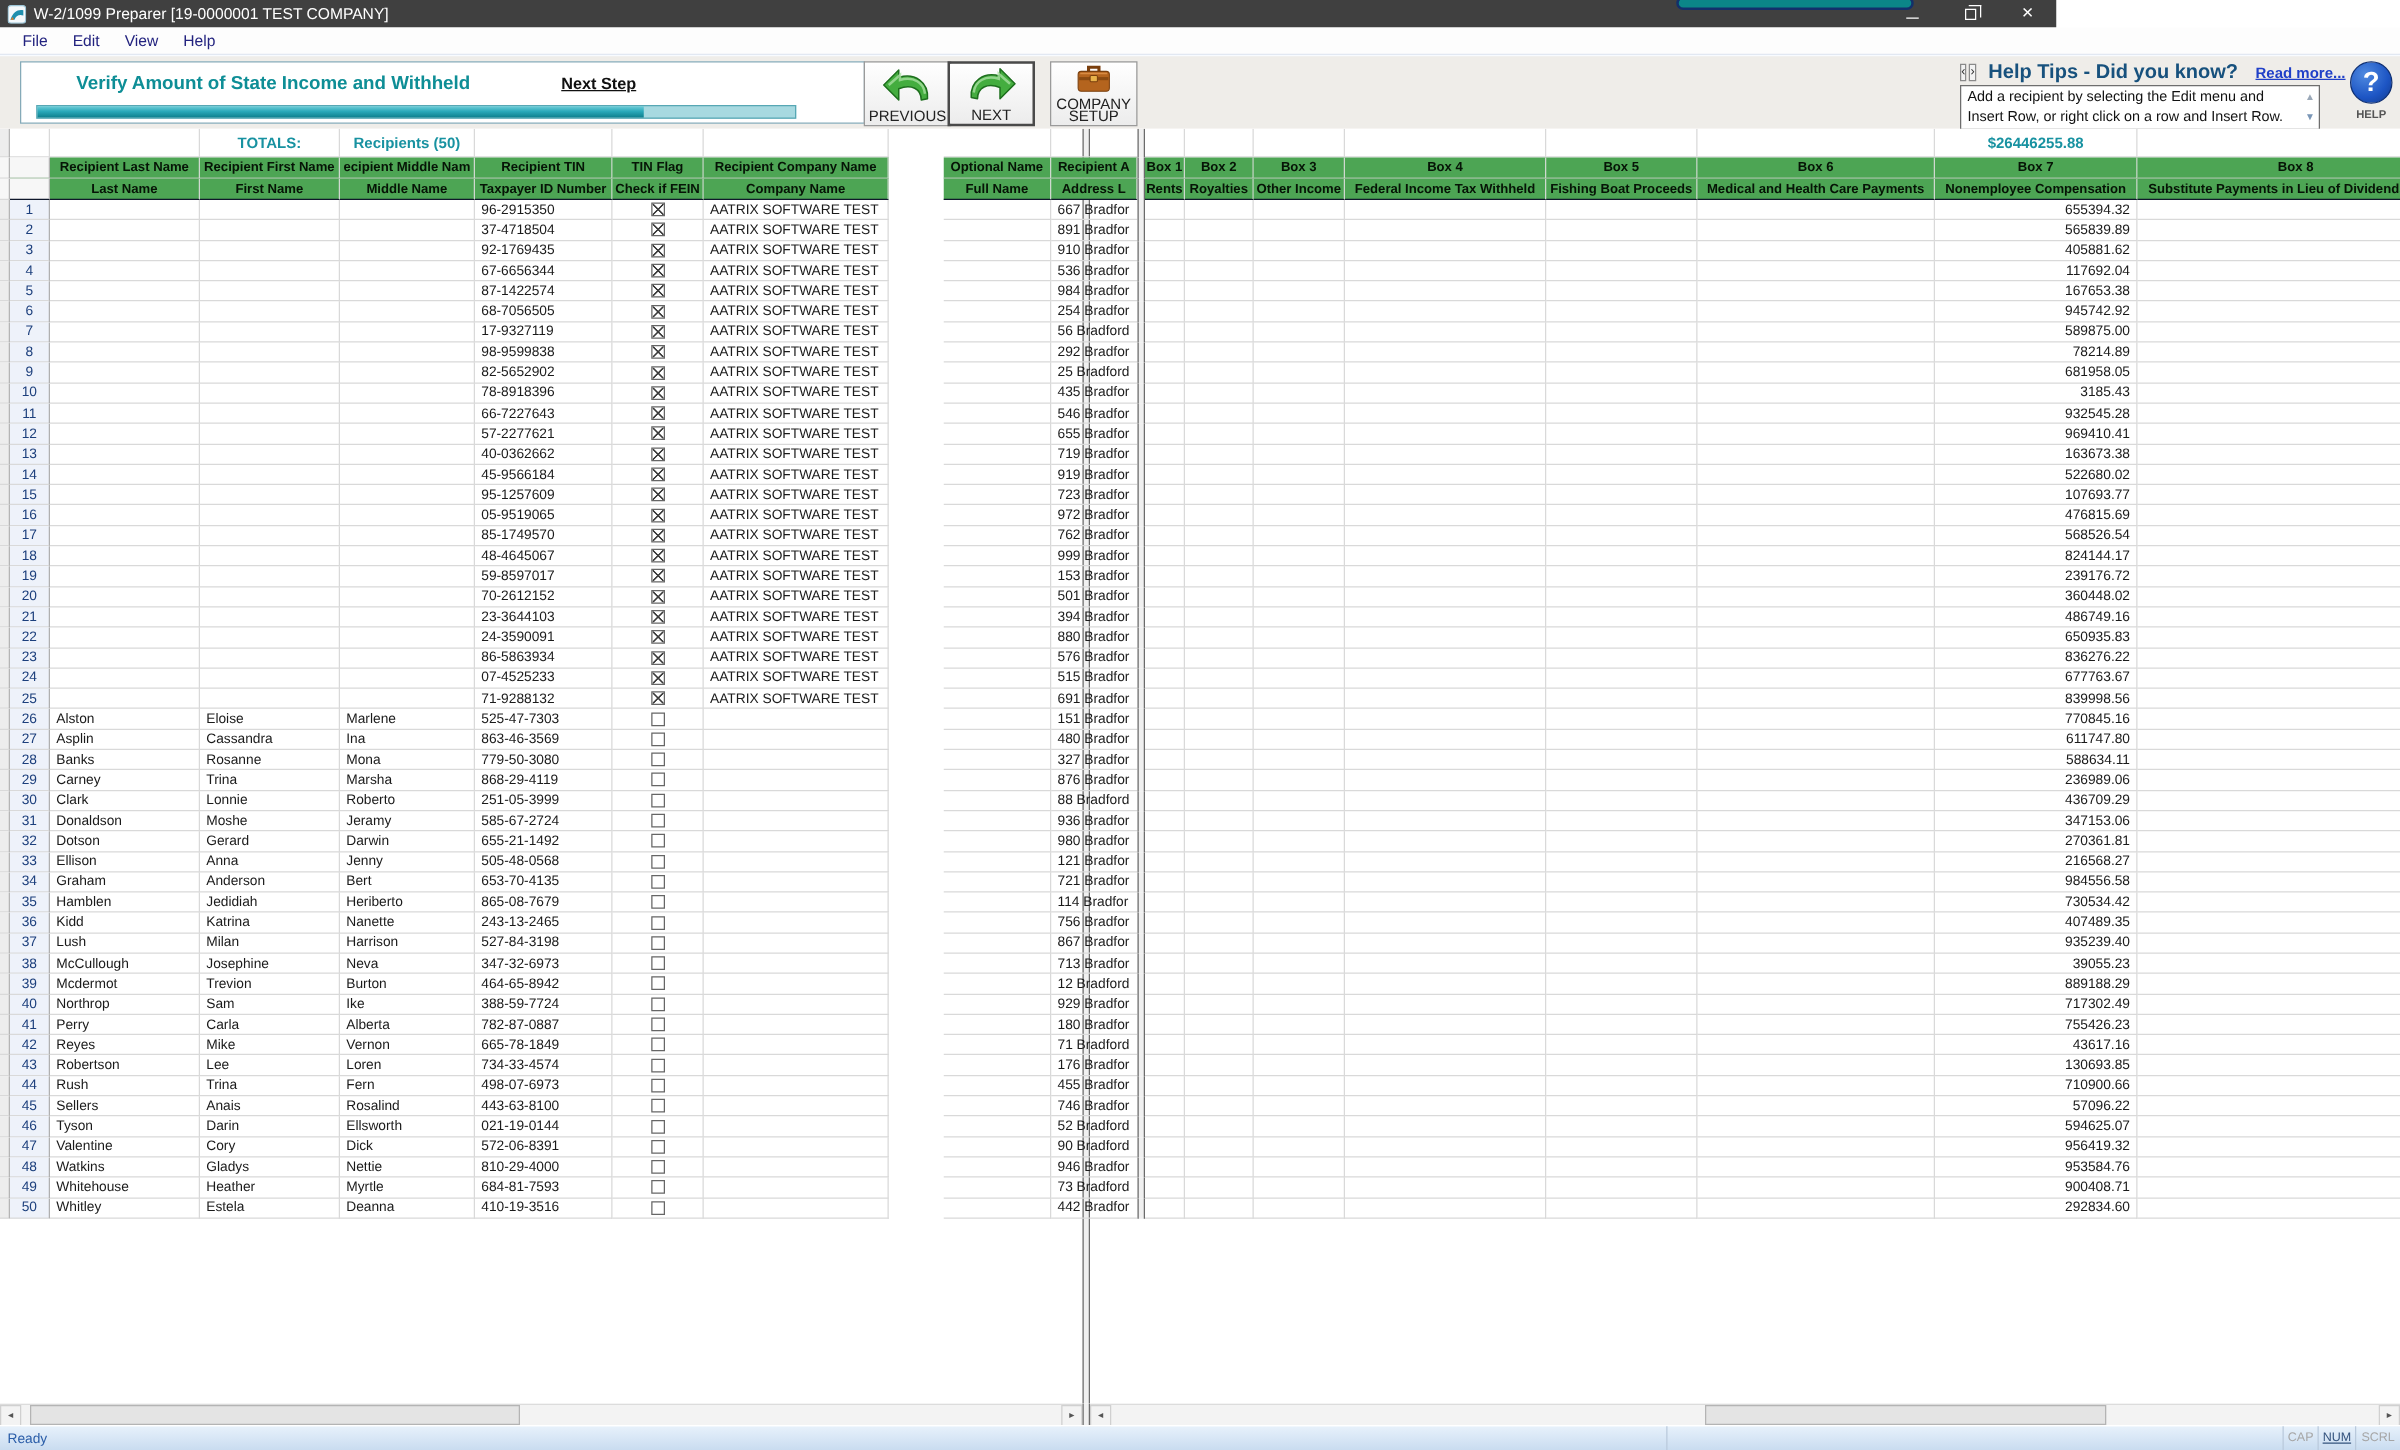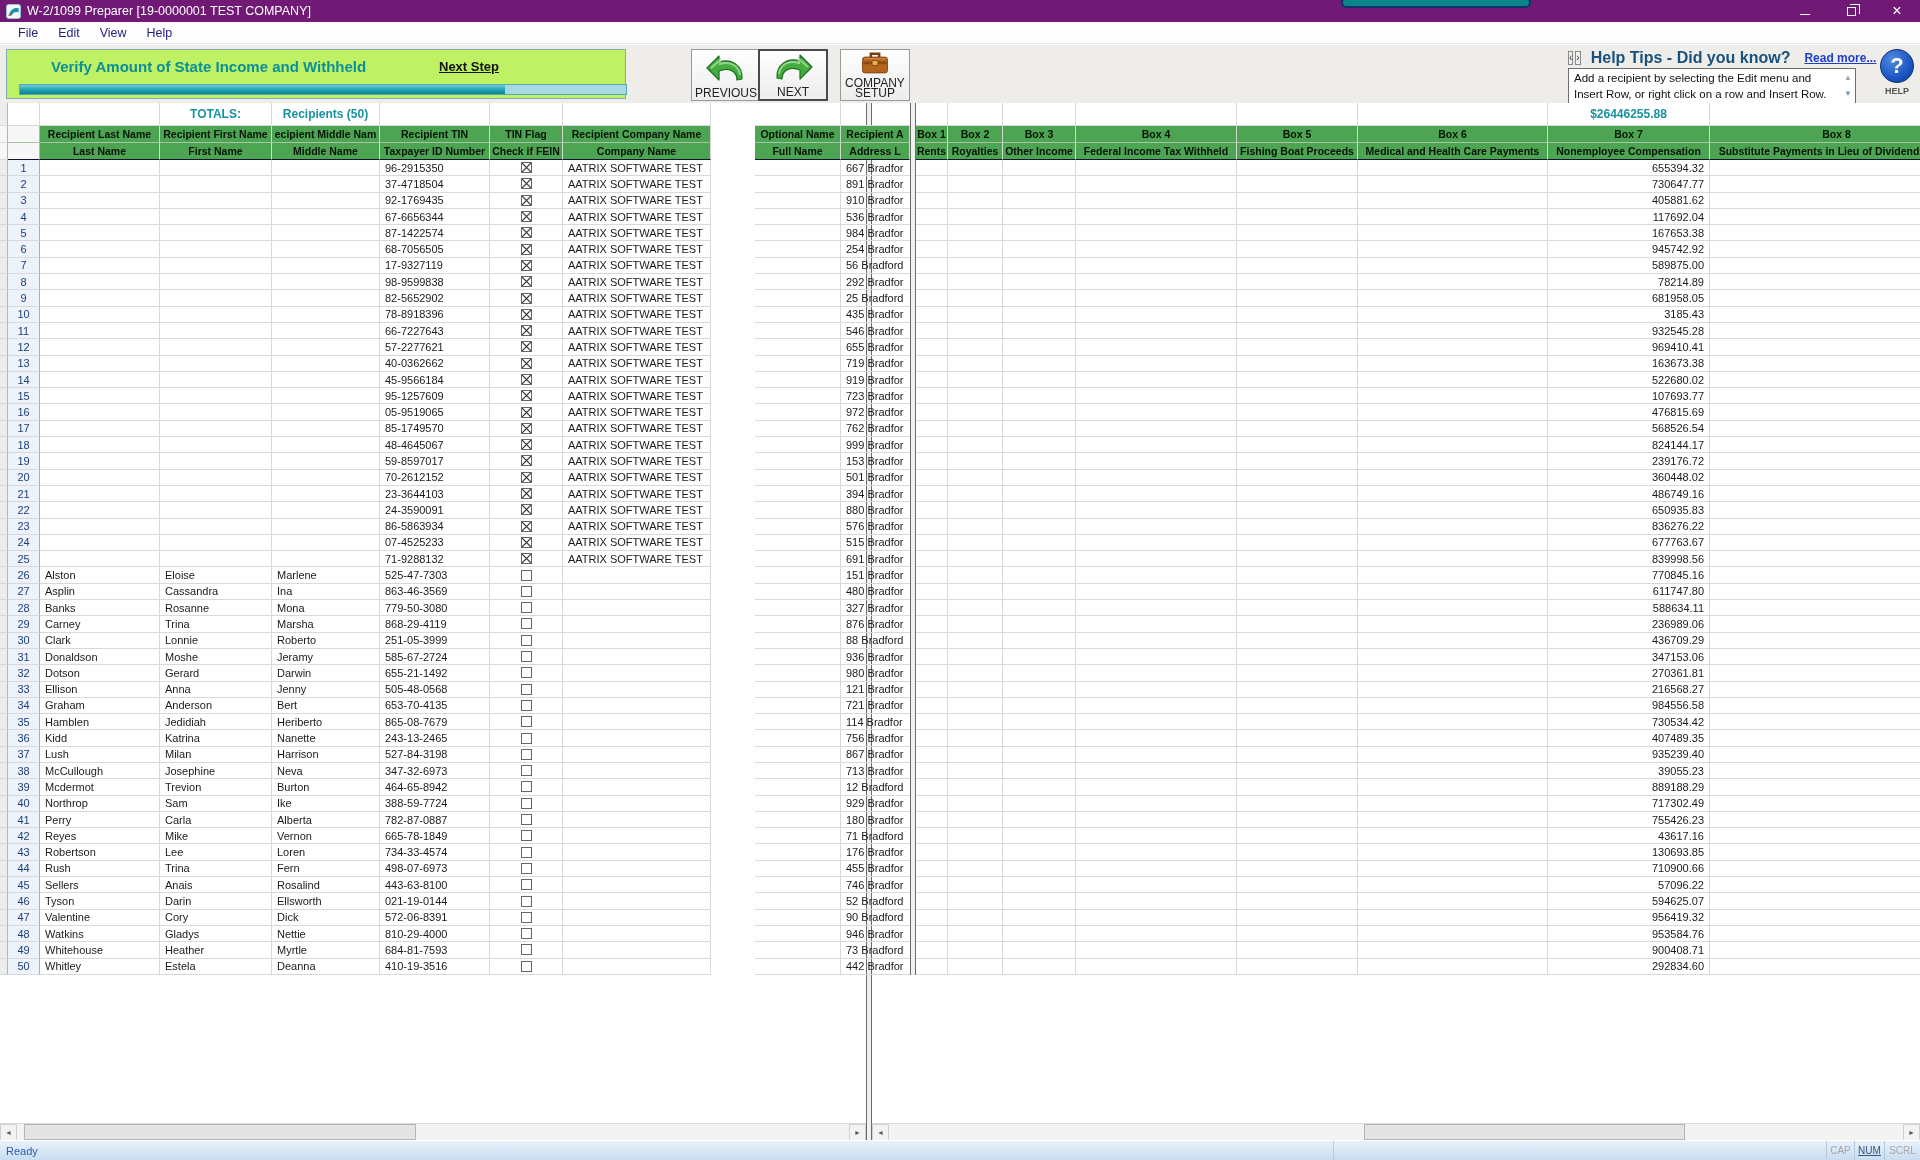--- a/index.html
+++ b/index.html
@@ -1,42 +1,42 @@
 <!DOCTYPE html>
 <html><head>
 <meta charset="utf-8">
 <style>
   html,body{margin:0;padding:0;background:#9a9a9a;}
   *{box-sizing:border-box;}
   #app{position:relative;width:1920px;height:1160px;background:#fff;overflow:hidden;
        font-family:"Liberation Sans","DejaVu Sans",sans-serif;-webkit-font-smoothing:antialiased;}
 
   
-  .titlebar{position:absolute;left:0;top:0;width:1920px;height:22px;background:#701a75;
+  .titlebar{position:absolute;left:0;top:0;width:1645px;height:22px;background:#404040;
             display:flex;align-items:center;color:#fff;}
   .titlebar .app-icon{margin-left:6px;margin-right:6px;width:15px;height:15px;flex:none;}
   .titlebar .title{font-size:12.5px;white-space:nowrap;}
   .tb-artifact{position:absolute;left:1341px;top:-3px;width:190px;height:11px;
                border:2px solid #12306b;border-radius:6px;background:#0b8688;}
   .win-controls{position:absolute;right:0;top:0;height:22px;display:flex;}
   .win-btn{width:46px;height:22px;display:flex;align-items:center;justify-content:center;color:#fff;cursor:default;}
   .glyph-min{width:10px;height:1px;background:#fff;margin-top:6px;}
   .glyph-restore{position:relative;width:9px;height:9px;border:1px solid #fff;background:transparent;}
   .glyph-restore:before{content:"";position:absolute;left:2px;top:-4px;width:9px;height:9px;border:1px solid #fff;border-bottom:none;border-left:none;}
   .glyph-close{font-size:16px;line-height:16px;}
 
   
   .menubar{position:absolute;left:0;top:22px;width:1920px;height:22px;background:#fdfdfd;
            border-bottom:1px solid #e2e8f2;display:flex;align-items:center;padding-left:8px;}
   .menu-item{font-size:12.5px;color:#23237f;padding:2px 10px;}
 
   
   .toolbar{position:absolute;left:0;top:44px;width:1920px;height:59px;background:#efede9;
            border-top:1px solid #f8fbff;}
-  .stepbox{position:absolute;left:6px;top:4px;width:620px;height:50px;background:#bef264;
+  .stepbox{position:absolute;left:16px;top:4px;width:676px;height:50px;background:#ffffff;
            border:1px solid #85aab8;}
   .step-title{position:absolute;left:44px;top:8px;font-size:15px;font-weight:bold;color:#0e8e96;white-space:nowrap;}
   .next-step{position:absolute;left:432px;top:9px;font-size:13px;font-weight:bold;color:#111;
              text-decoration:underline;white-space:nowrap;}
   .progress{position:absolute;left:12px;top:34px;width:608px;height:11px;background:#a7d9e0;
             border:1px solid #57a7b4;}
   .progress .fill{height:100%;background:linear-gradient(#6fcdd8,#2aa9ba 45%,#0d7f8d);}
 
   .tool-btn{position:absolute;top:4px;height:52px;background:linear-gradient(#ffffff,#ececec);
             border:1px solid #9a9a9a;display:flex;flex-direction:column;align-items:center;
@@ -328,21 +328,21 @@
       <div class="c c-comp">AATRIX SOFTWARE TEST</div>
       <div class="c c-opt"></div>
       <div class="c c-addr">891 Bradfor</div>
       <div class="c-split"></div>
       <div class="c c-b1 amt"></div>
       <div class="c c-b2 amt"></div>
       <div class="c c-b3 amt"></div>
       <div class="c c-b4 amt"></div>
       <div class="c c-b5 amt"></div>
       <div class="c c-b6 amt"></div>
-      <div class="c c-b7 amt">730647.77</div>
+      <div class="c c-b7 amt">565839.89</div>
       <div class="c c-b8 amt"></div>
     </div>
           <div class="row">
       <div class="c-gutter"></div>
       <div class="c c-num">3</div>
       <div class="c c-last"></div>
       <div class="c c-first"></div>
       <div class="c c-mid"></div>
       <div class="c c-tin">92-1769435</div>
       <div class="c c-flag">

